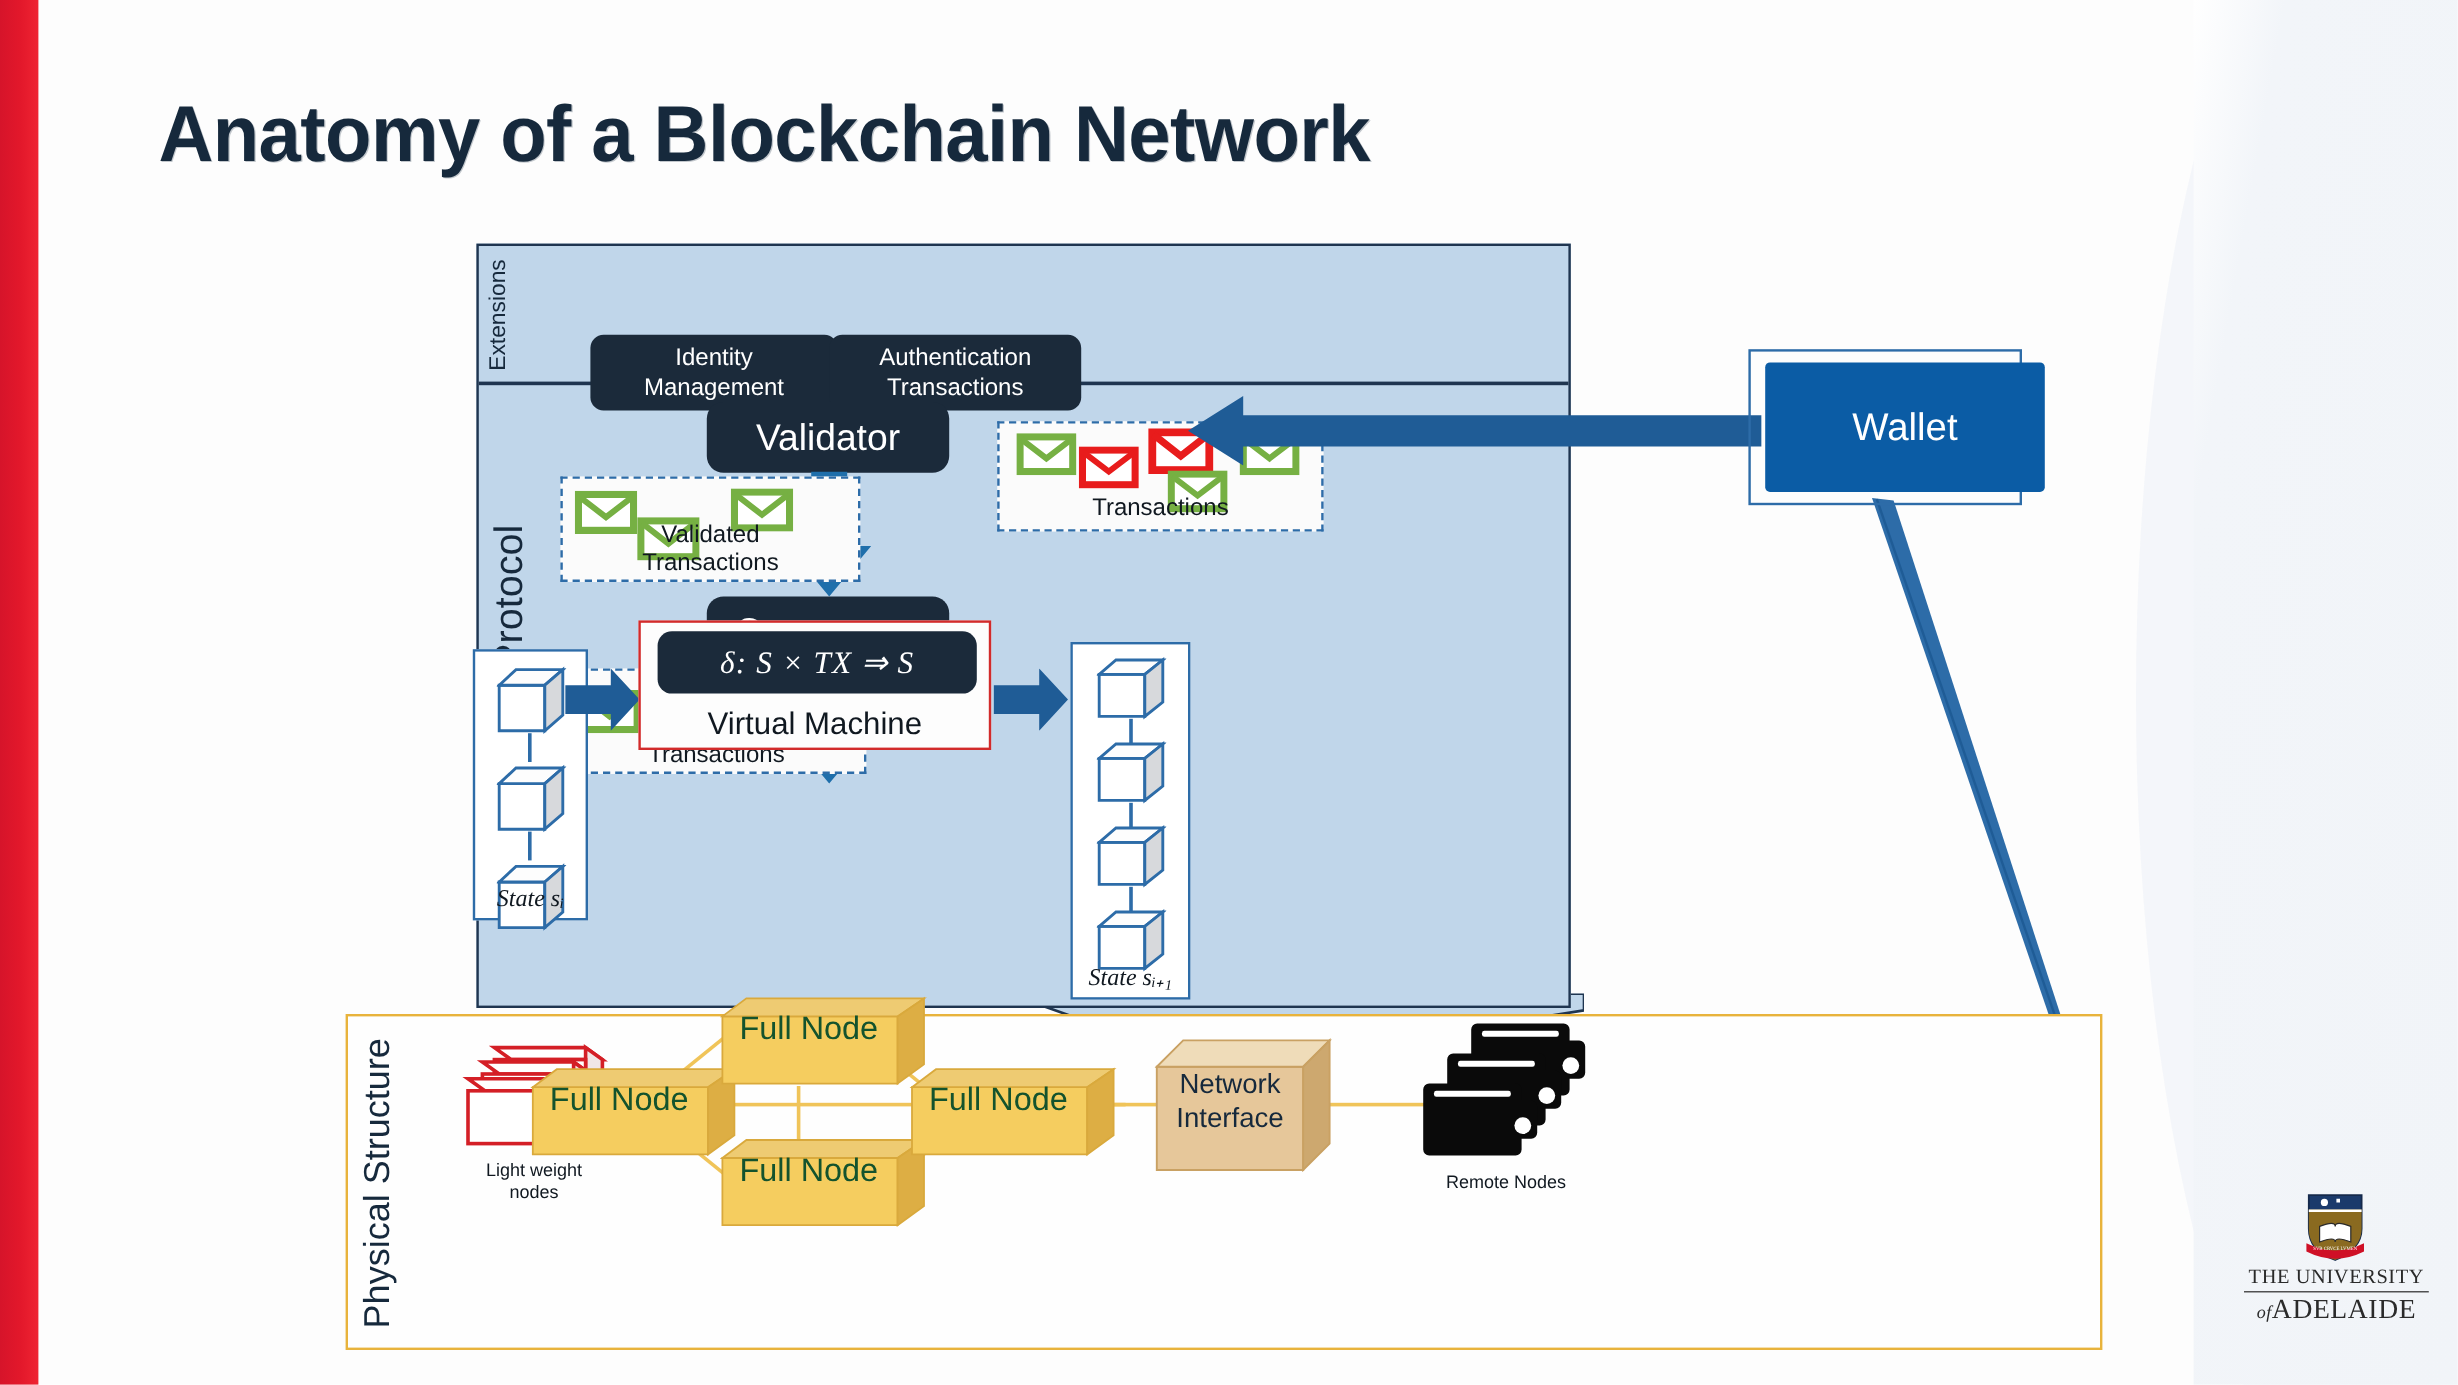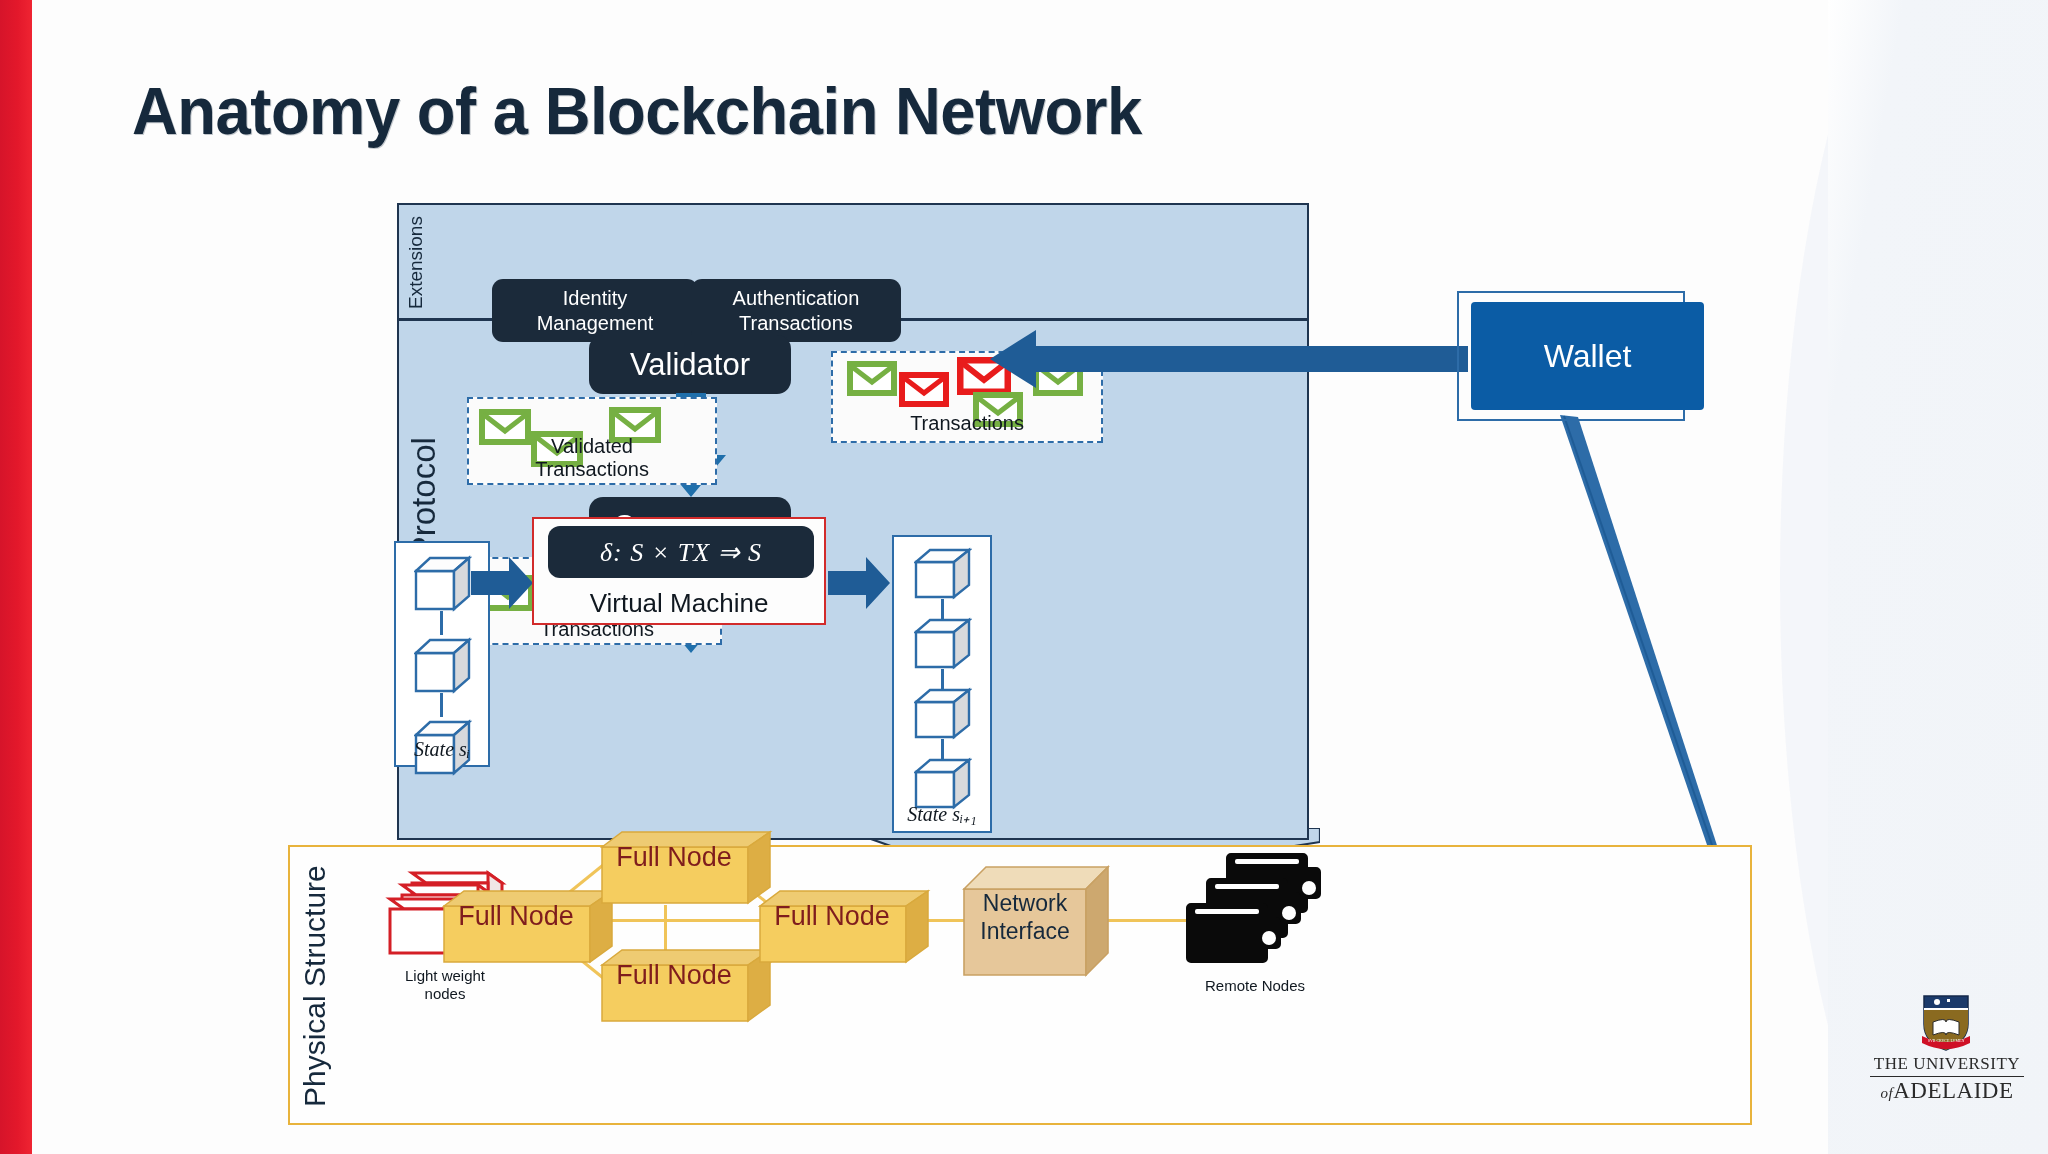--- a/index.html
+++ b/index.html
@@ -152,21 +152,21 @@
   
   .phys-panel{
     position:absolute;left:288px;top:845px;width:1464px;height:280px;
     border:2px solid #e8b33c;box-sizing:border-box;background:#fefefe;
   }
   .phys-label{left:8px;top:14px;height:250px;font-size:30px;display:flex;align-items:center;justify-content:center;}
 
   .node3d{position:absolute;}
   .node3d svg{display:block;}
   .node-text{
-    position:absolute;color:#7f1d1d;font-size:27px;
+    position:absolute;color:#14532d;font-size:27px;
     display:flex;align-items:center;justify-content:center;
     text-align:center;pointer-events:none;
   }
   .ni-text{
     position:absolute;color:#16293c;font-size:23px;line-height:1.2;
     display:flex;align-items:center;justify-content:center;text-align:center;
   }
   .caption{
     position:absolute;color:#101820;font-size:15px;line-height:1.2;text-align:center;
   }

